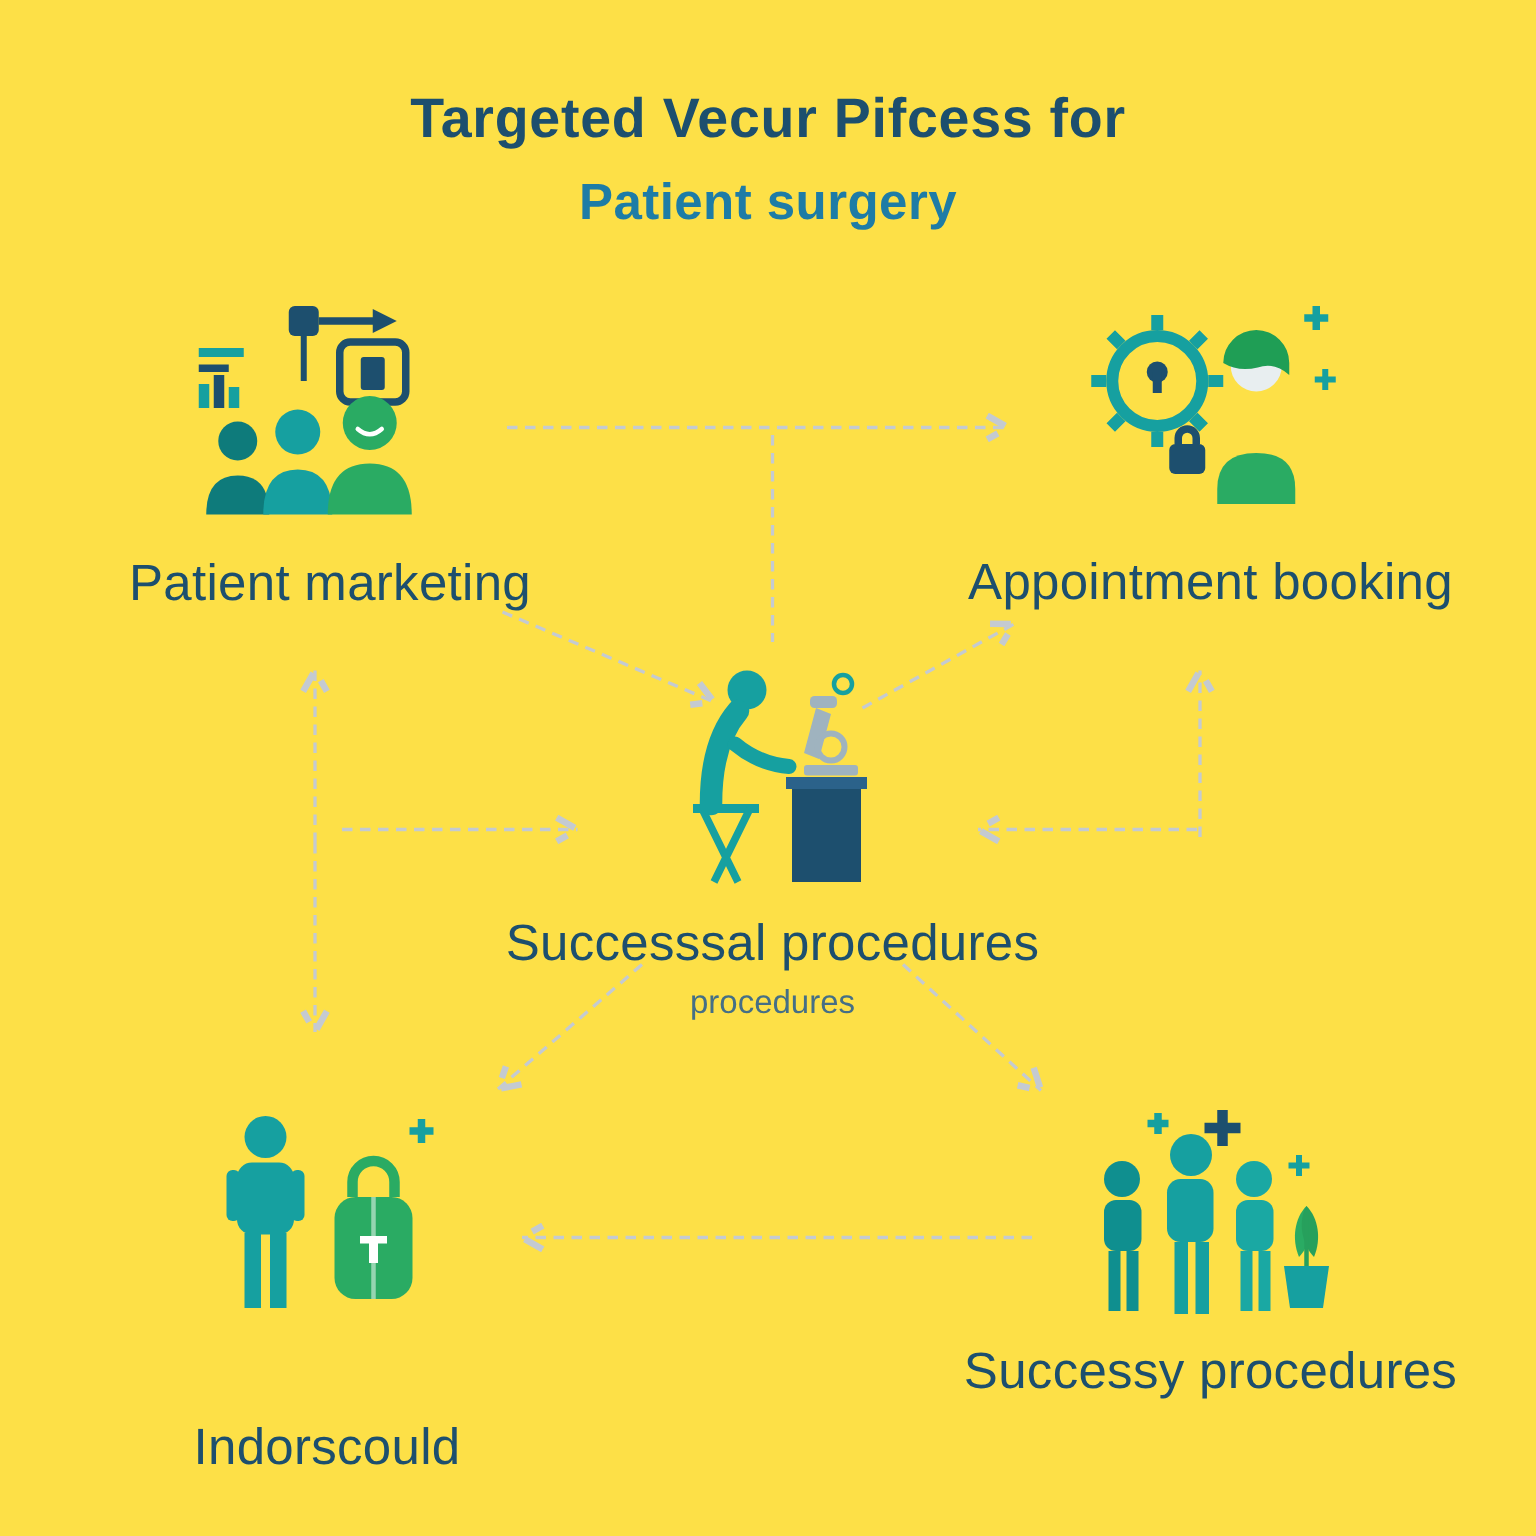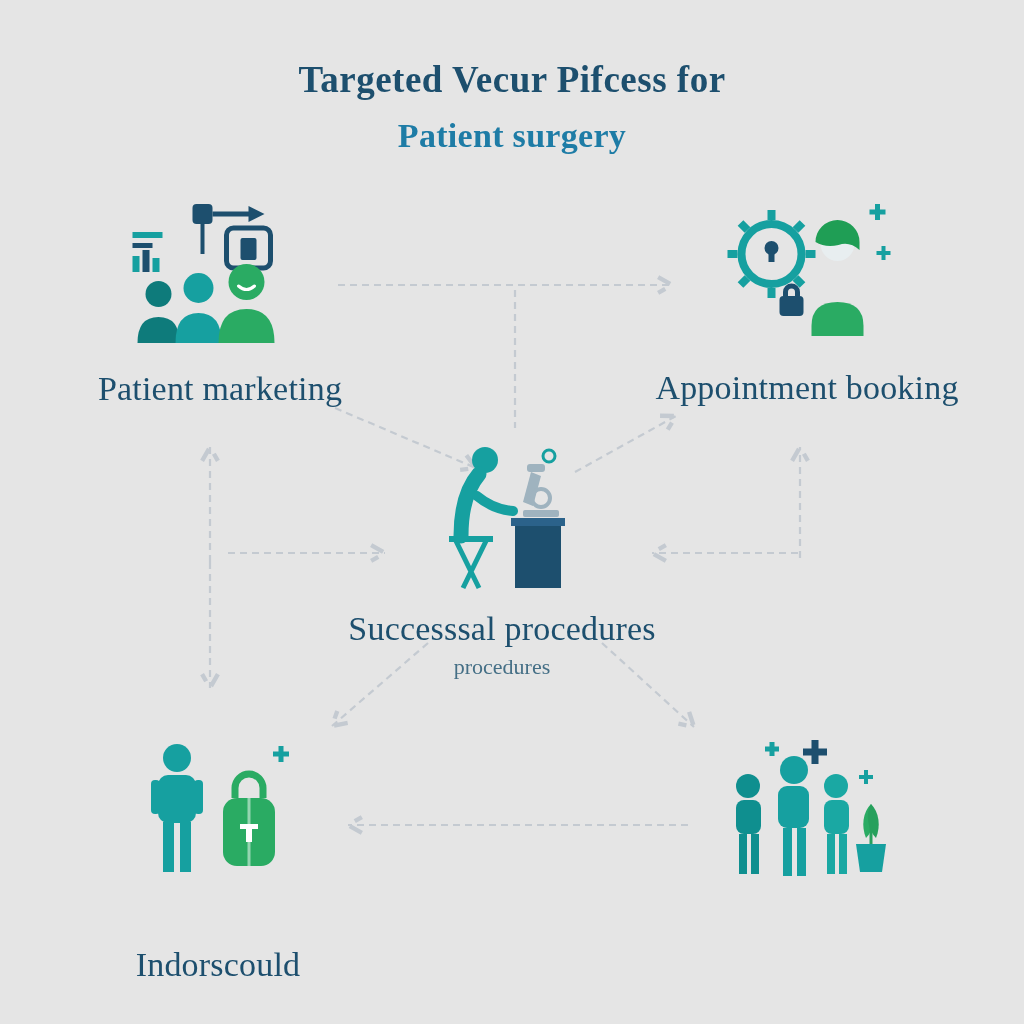--- a/index.html
+++ b/index.html
@@ -1,34 +1,34 @@
 <!DOCTYPE html>
 <html><head>
 <meta charset="utf-8">
 <style>
   html,body{margin:0;padding:0;background:#ffffff;}
   .canvas{
-    position:relative;width:1024px;height:1024px;background:#e5e5e5;
-    font-family:Liberation Serif, serif;overflow:hidden;
+    position:relative;width:1024px;height:1024px;background:#fde047;
+    font-family:Liberation Sans, sans-serif;overflow:hidden;
   }
   .title-block{position:absolute;top:58px;left:0;width:1024px;text-align:center;}
   .title-line1{font-size:37px;font-weight:700;color:#1d4f6e;letter-spacing:.5px;}
   .title-line2{font-size:34px;font-weight:600;color:#1e7ca6;margin-top:16px;letter-spacing:.3px;}
   .node{position:absolute;display:flex;flex-direction:column;align-items:center;z-index:2;}
   .node svg{display:block;}
   .node-label{
     font-size:34px;font-weight:500;color:#1d4f6e;text-align:right;
     letter-spacing:.2px;white-space:nowrap;
   }
   .node-sublabel{font-size:22px;font-weight:400;color:#456f86;text-align:center;margin-top:6px;}
   #node-top-left{left:60px;top:198px;width:320px;}
   #node-top-left .node-label{margin-top:22px;}
   #node-top-right{left:647px;top:196px;width:320px;gap:17px;}
   #node-top-right .node-label{margin-top:16px;}
-  #node-center{left:342px;top:436px;width:320px;}
+  #node-center{left:355px;top:436px;width:320px;}
   #node-center .node-label{margin-top:14px;}
   #node-bottom-left{left:58px;top:742px;width:320px;gap:44px;}
   #node-bottom-left .node-label{margin-top:20px;}
   #node-bottom-right{left:647px;top:738px;width:320px;}
   #node-bottom-right .node-label{margin-top:12px;}
   .arrows{position:absolute;left:0;top:0;width:1024px;height:1024px;z-index:1;pointer-events:none;}
   .arrows path{fill:none;stroke:#c4cad1;stroke-width:2.2;stroke-dasharray:7 5;}
 </style>
 </head>
 <body>
@@ -172,15 +172,16 @@
       <circle cx="116" cy="48" r="12" fill="#1aa8a3"></circle>
       <rect x="104" y="62" width="25" height="34" rx="8" fill="#1aa8a3"></rect>
       <rect x="107" y="96" width="8" height="40" fill="#1aa8a3"></rect>
       <rect x="119" y="96" width="8" height="40" fill="#1aa8a3"></rect>
 
       <path d="M151,66 C143,74 141,88 146,100 C154,92 157,76 151,66 Z" fill="#2aab63"></path>
       <path d="M151,66 C159,74 161,88 156,100 C148,92 145,76 151,66 Z" fill="#27a05c"></path>
       <line x1="151" y1="72" x2="151" y2="106" stroke="#27a05c" stroke-width="3"></line>
       <path d="M136,106 h30 l-4,28 h-22 z" fill="#16a0a0"></path>
     </svg>
+    <div class="node-label">Successy procedures</div>
   </div>
 
 </div>
 
 </body></html>

